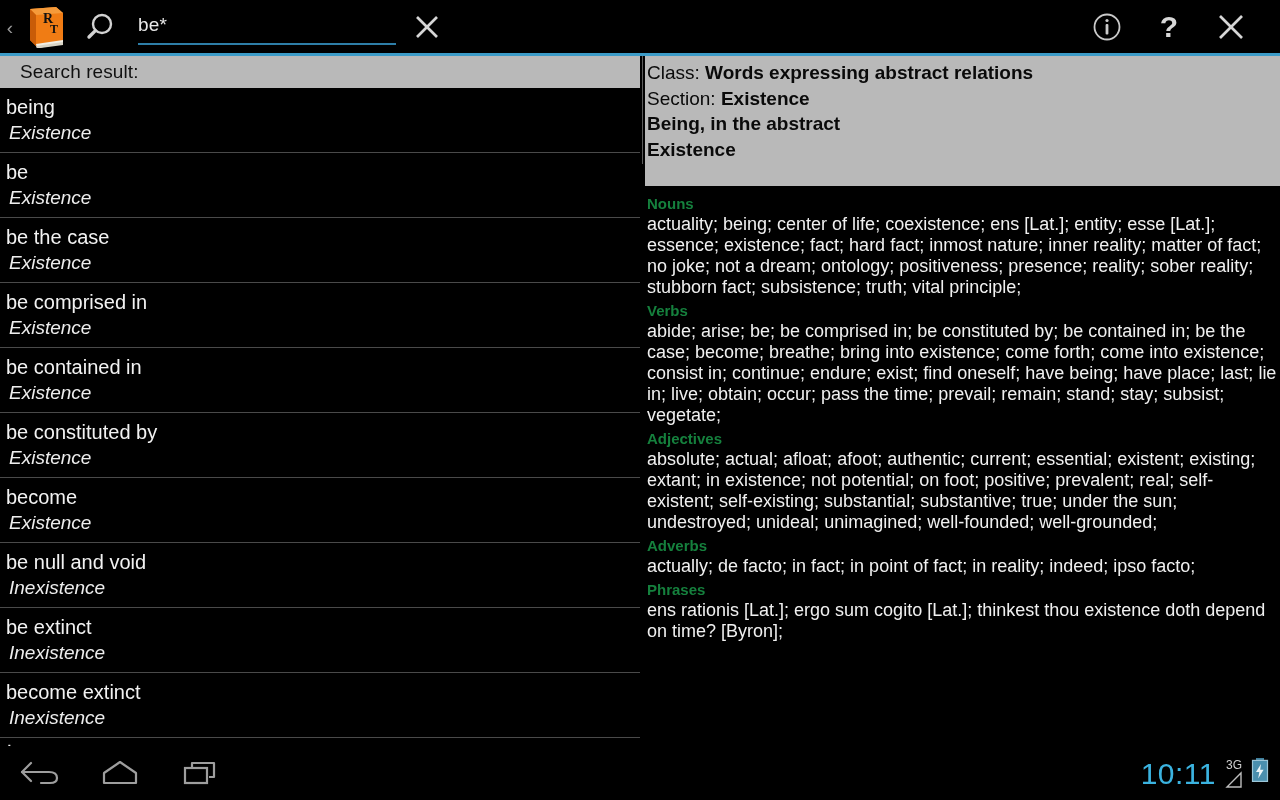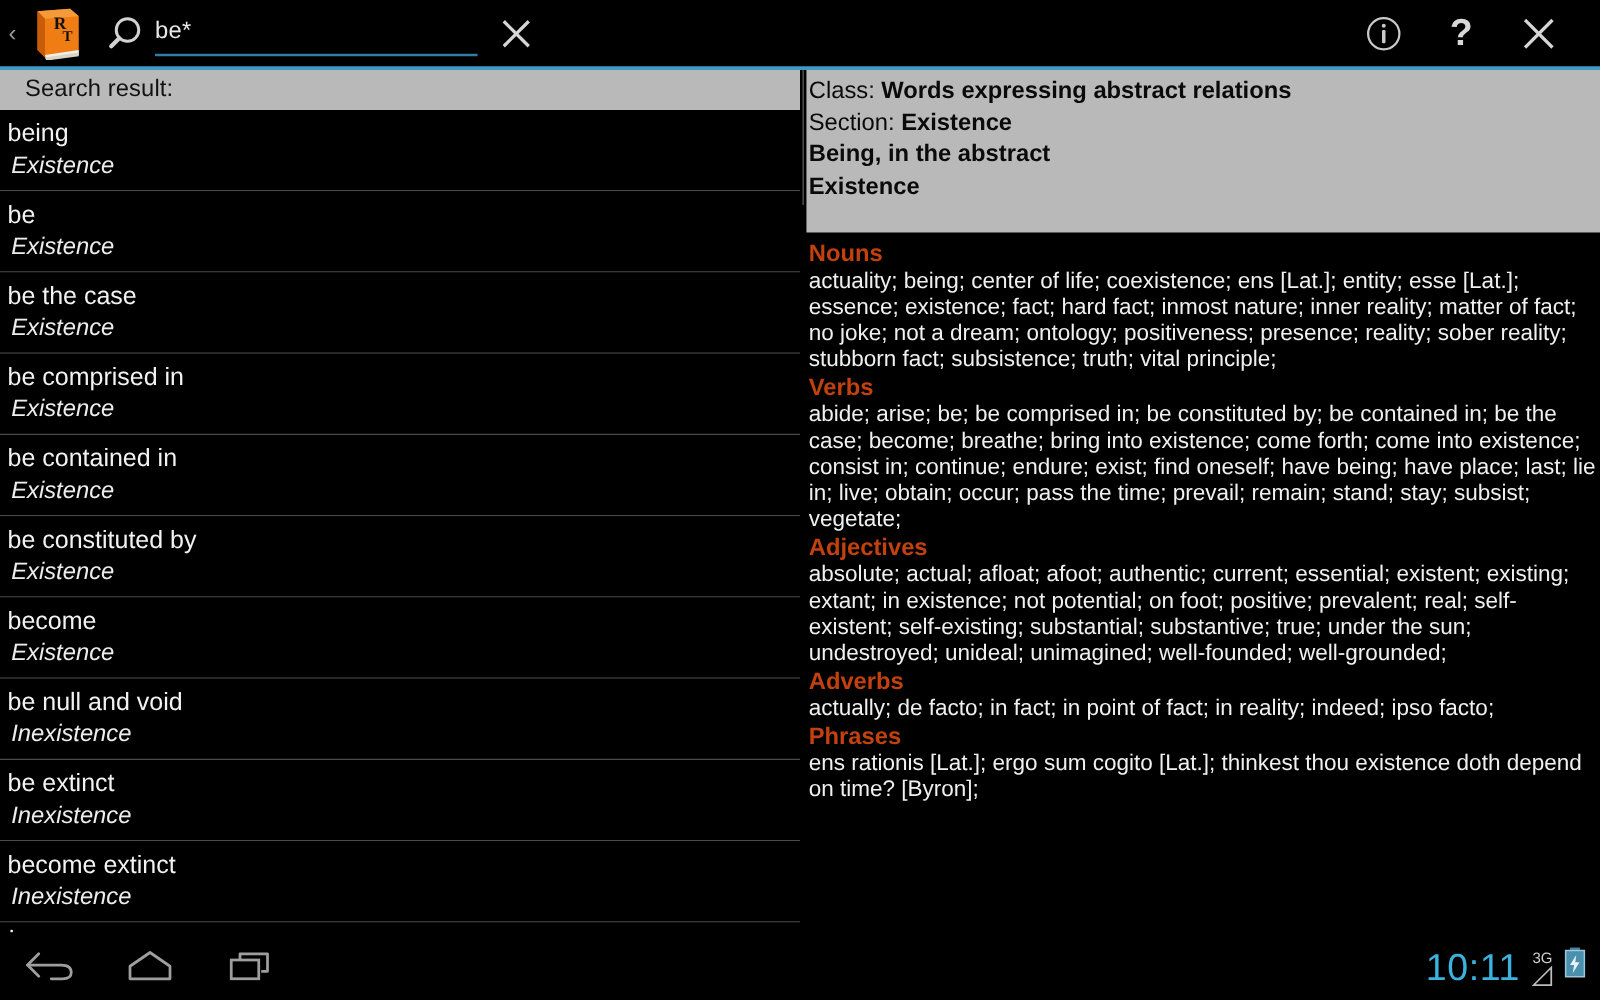--- a/index.html
+++ b/index.html
@@ -28,21 +28,21 @@
   }
   .book {
     position:absolute; left:8px; top:2px; width:40px; height:42px;
   }
   .search-wrap {
     flex:1 1 auto; display:flex; align-items:center; height:54px;
     margin-left:14px;
   }
   .search-icon { width:40px; height:54px; position:relative; flex:0 0 auto; }
   .search-field {
-    position:relative; width:258px; height:44px; margin-left:0;
+    position:relative; width:258px; height:44px; margin-left:14px;
     display:flex; align-items:center;text-align:center;
   }
   .search-value {
     font-size:19px; color:#e8e8e8; letter-spacing:.2px;
     padding-bottom:4px;
   }
   .search-underline {
     position:absolute; left:0; right:0; bottom:4px; height:2px;
     background:#2e7ea8;
   }
@@ -97,21 +97,21 @@
   .detail-header {
     background:#b9b9b9; color:#0a0a0a; padding:4px 0 24px 2px;
   }
   .dh-line { font-size:19px; line-height:25.5px; white-space:nowrap; }
   .dh-line .lbl { font-weight:normal; }
   .dh-line .val { font-weight:bold; }
   .dh-line.bold { font-weight:bold; }
 
   .detail-body { padding:5px 0 0 2px; }
   .pos-head {
-    font-size:19px; font-weight:bold; color:#c2410c; line-height:21px; margin-top:2px;
+    font-size:15px; font-weight:bold; color:#15803d; line-height:21px; margin-top:2px;
   }
   .pos-body {
     font-size:18px; color:#f0f0f0; line-height:21px;
     white-space:normal; word-spacing:0px;
   }
 
   
   .navbar {
     position:absolute; left:0; bottom:0; width:1280px; height:54px;
     background:#000;

